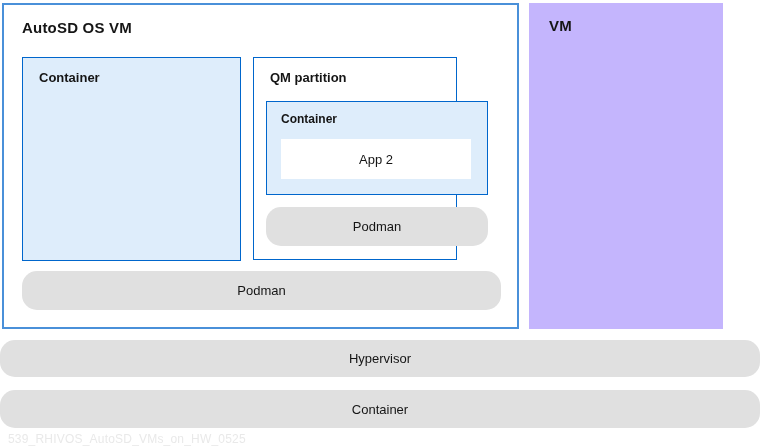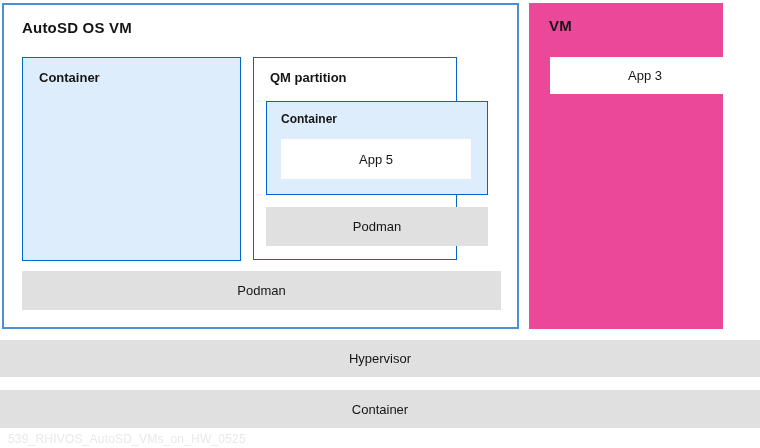--- a/index.html
+++ b/index.html
@@ -1,32 +1,32 @@
 <!DOCTYPE html>
 <html><head>
 <meta charset="utf-8">
 <style>
   html,body{margin:0;padding:0;background:#ffffff;}
   body{font-family:"Liberation Sans","DejaVu Sans",sans-serif;color:#151515;}
   .canvas{position:relative;width:760px;height:448px;background:#ffffff;overflow:hidden;}
   .box{position:absolute;box-sizing:border-box;}
   .outer-vm{left:2px;top:3px;width:517px;height:326px;background:#ffffff;border:2px solid #4a90d9;}
   .outer-title{position:absolute;left:18px;top:14px;font-size:15px;font-weight:700;letter-spacing:.2px;}
-  .vm-right{left:529px;top:3px;width:194px;height:326px;background:#ec4899;}
+  .vm-right{left:529px;top:3px;width:194px;height:326px;background:#c4b5fd;}
   .vm-right-title{position:absolute;left:20px;top:14px;font-size:15px;font-weight:700;letter-spacing:.2px;}
   .container1{left:18px;top:52px;width:219px;height:204px;background:#deedfb;border:1.5px solid #0066cc;}
   .sub-title{position:absolute;left:16px;top:12px;font-size:13px;font-weight:700;}
   .qm{left:249px;top:52px;width:204px;height:203px;background:#ffffff;border:1.5px solid #0066cc;}
   .container2{position:absolute;left:12px;top:43px;width:222px;height:94px;background:#deedfb;border:1.5px solid #0066cc;box-sizing:border-box;}
   .sub-title-sm{position:absolute;left:14px;top:10px;font-size:12px;font-weight:700;}
   .app{position:absolute;background:#ffffff;display:flex;align-items:center;justify-content:center;font-size:13px;font-weight:400;}
   .app1{left:14px;top:84px;width:192px;height:40px;}
   .app2{left:14px;top:37px;width:190px;height:40px;}
   .app3{left:21px;top:54px;width:190px;height:37px;}
-  .graybar{position:absolute;background:#e0e0e0;display:flex;align-items:center;justify-content:center;font-size:13px;font-weight:500;}
+  .graybar{position:absolute;background:#e0e0e0;display:flex;align-items:center;justify-content:center;font-size:13px;font-weight:500;border-radius:15px;}
   .podman-qm{left:12px;top:149px;width:222px;height:39px;}
   .podman-outer{left:18px;top:266px;width:479px;height:39px;}
   .hypervisor{left:0;top:340px;width:760px;height:37px;}
   .hardware{left:0;top:390px;width:760px;height:38px;}
   .watermark{position:absolute;left:8px;top:432px;font-size:12px;font-weight:400;color:#e9e9e9;letter-spacing:.2px;}
 </style>
 </head>
 <body>
 
 <div class="canvas">
@@ -35,31 +35,30 @@
     <div class="outer-title">AutoSD OS VM</div>
 
     <div class="box container1">
       <div class="sub-title">Container</div>
     </div>
 
     <div class="box qm">
       <div class="sub-title">QM partition</div>
       <div class="container2">
         <div class="sub-title-sm">Container</div>
-        <div class="app app2">App 5</div>
+        <div class="app app2">App 2</div>
       </div>
       <div class="graybar podman-qm">Podman</div>
     </div>
 
     <div class="graybar podman-outer">Podman</div>
   </div>
 
   <div class="box vm-right">
     <div class="vm-right-title">VM</div>
-    <div class="app app3">App 3</div>
   </div>
 
   <div class="graybar hypervisor">Hypervisor</div>
 
   <div class="graybar hardware">Container</div>
 
   <div class="watermark">539_RHIVOS_AutoSD_VMs_on_HW_0525</div>
 
 </div>
 

